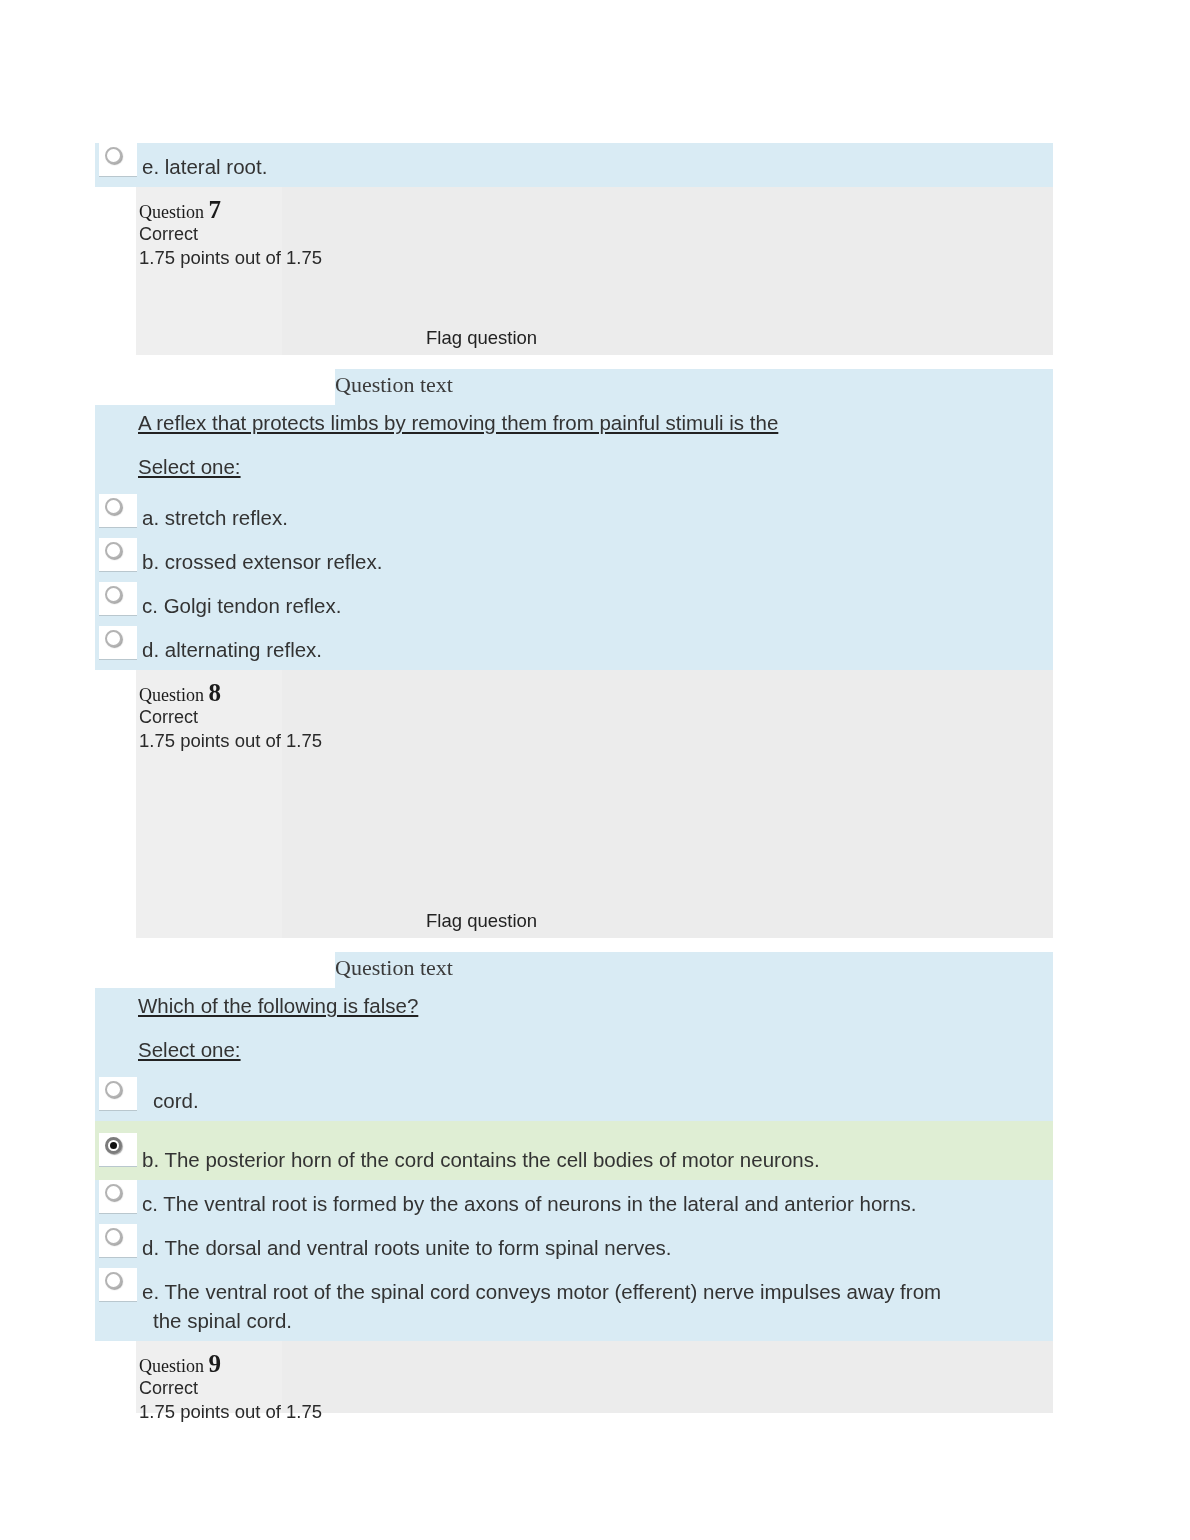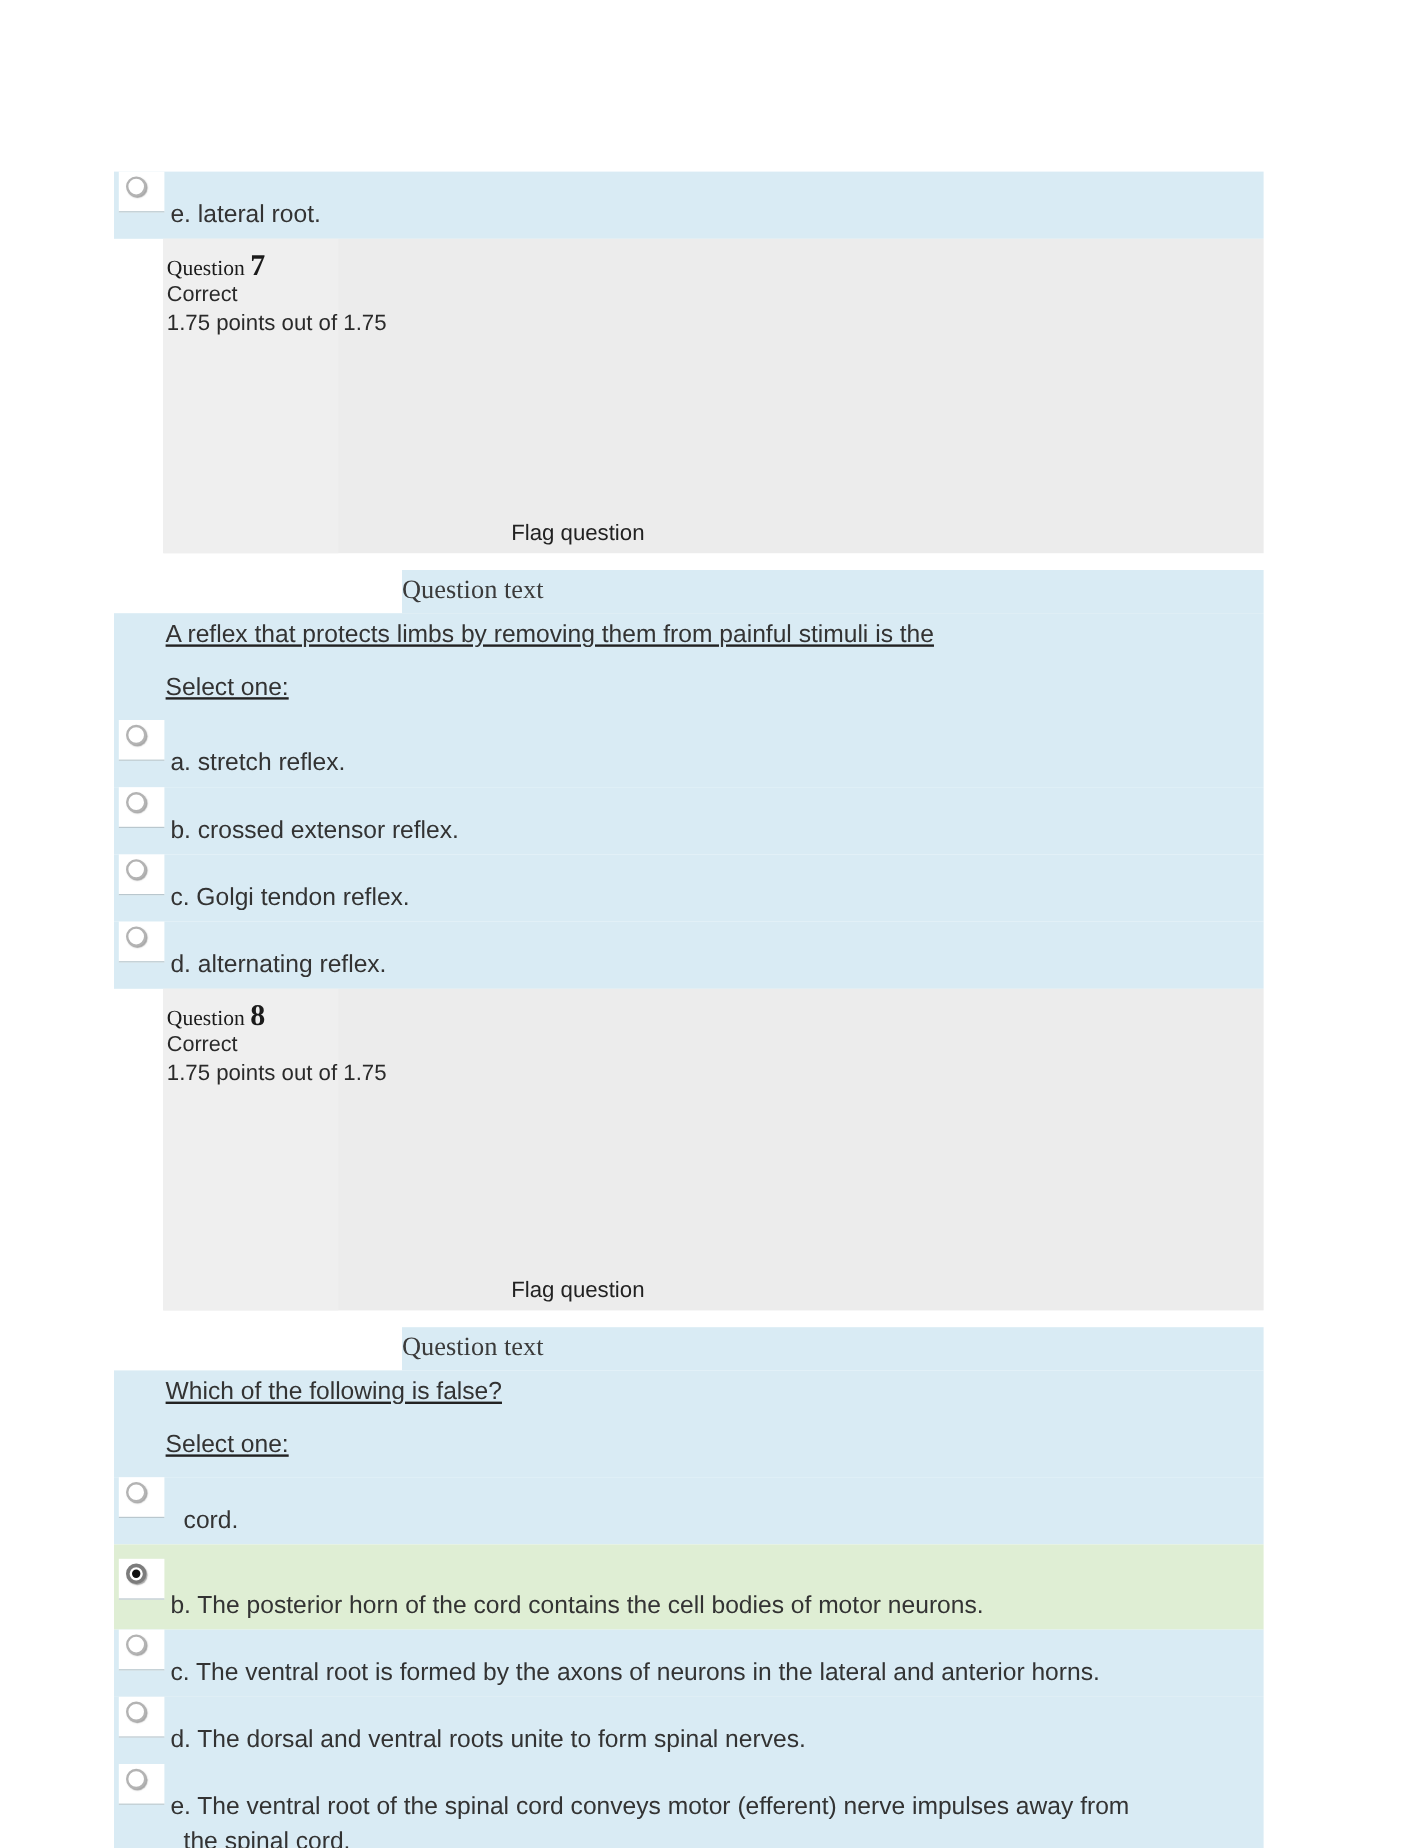--- a/index.html
+++ b/index.html
@@ -64,21 +64,20 @@
     border-radius: 50%;
     background: #111111;
   }
 
   .opt-text {
     flex: 1 1 auto;
     font-size: 20.5px;
     line-height: 29px;
     color: #333333;
     padding: 9px 10px 6px 0;
-    margin-top: 12px;
   }
   .opt-text .cont { display: block; padding-left: 11px; }
 
   
   .qblock {
     position: relative;
     margin-left: 136px;
     width: 917px;
     background: #ececec;
     display: flex;
@@ -179,21 +178,21 @@
 
   <div class="opt-row">
     <div class="radio-cell">
       <div class="radio-box">
         <div class="radio-glyph"></div>
       </div>
     </div>
     <div class="opt-text">e. lateral root.</div>
   </div>
 
-  <div class="qblock" style="height:262px;">
+  <div class="qblock" style="height:168px;">
     <div class="info-col">
       <div class="q-label">
         <span>Question</span>
         <span class="qnum">7</span>
       </div>
       <div class="q-state">Correct</div>
       <div class="q-grade">1.75 points out of 1.75</div>
     </div>
     <div class="flag-col">
       <div class="flag-question">Flag question</div>

